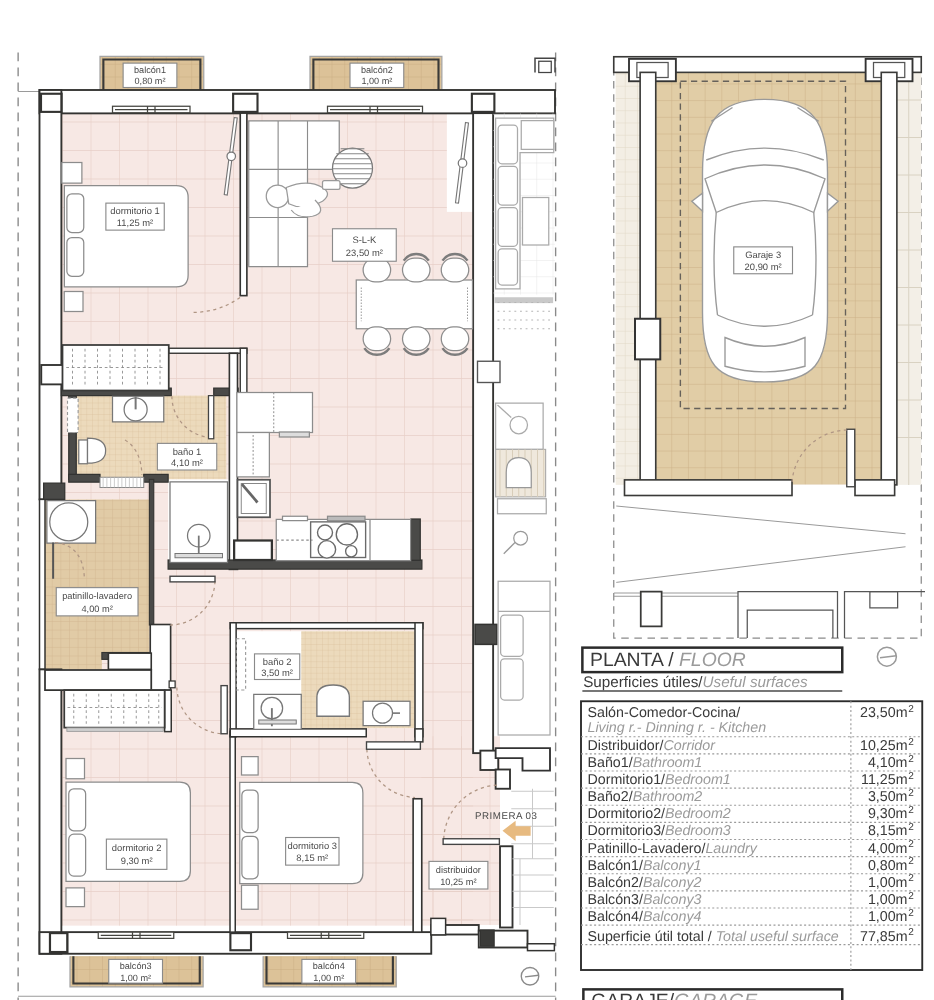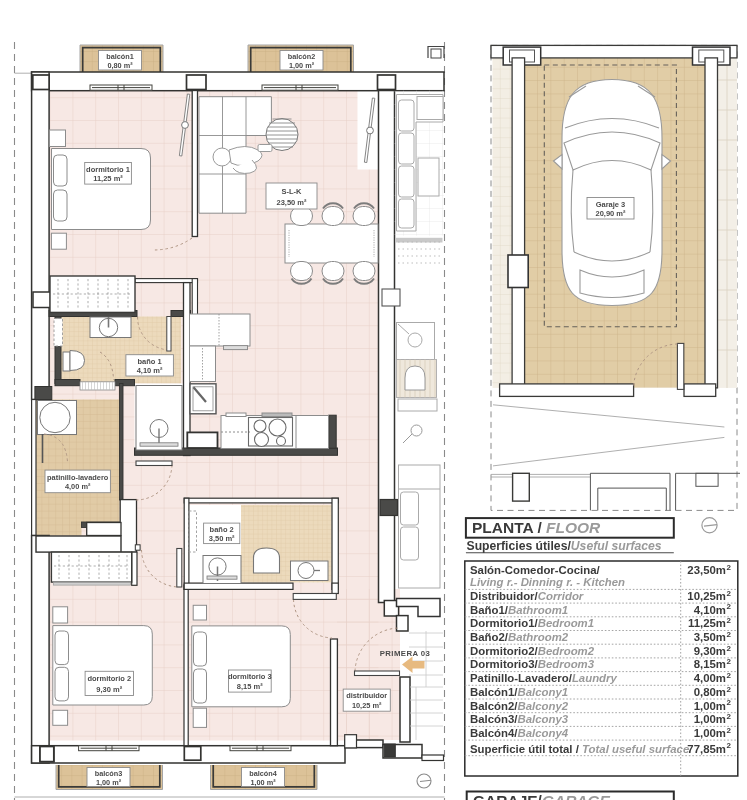--- a/index.html
+++ b/index.html
@@ -1,17 +1,17 @@
 <!DOCTYPE html>
 <html><head>
 <meta charset="utf-8">
 <style>
 html,body{margin:0;padding:0;background:#fff;}
 #page{width:747px;height:800px;position:relative;overflow:hidden;background:#fff;
-font-family:"Liberation Sans", sans-serif;font-weight:bold;}
+font-family:"Liberation Sans", sans-serif;}
 svg{display:block;}
 </style>
 </head>
 <body>
 <div id="page">
 <svg width="747" height="800" viewBox="0 0 747 800">
 <defs>
 <pattern id="pinkGrid" width="22.8" height="22.8" patternUnits="userSpaceOnUse" x="4" y="6">
   <path d="M0 0H22.8M0 0V22.8" stroke="#e8cfc7" stroke-width="1" fill="none"></path>
 </pattern>

